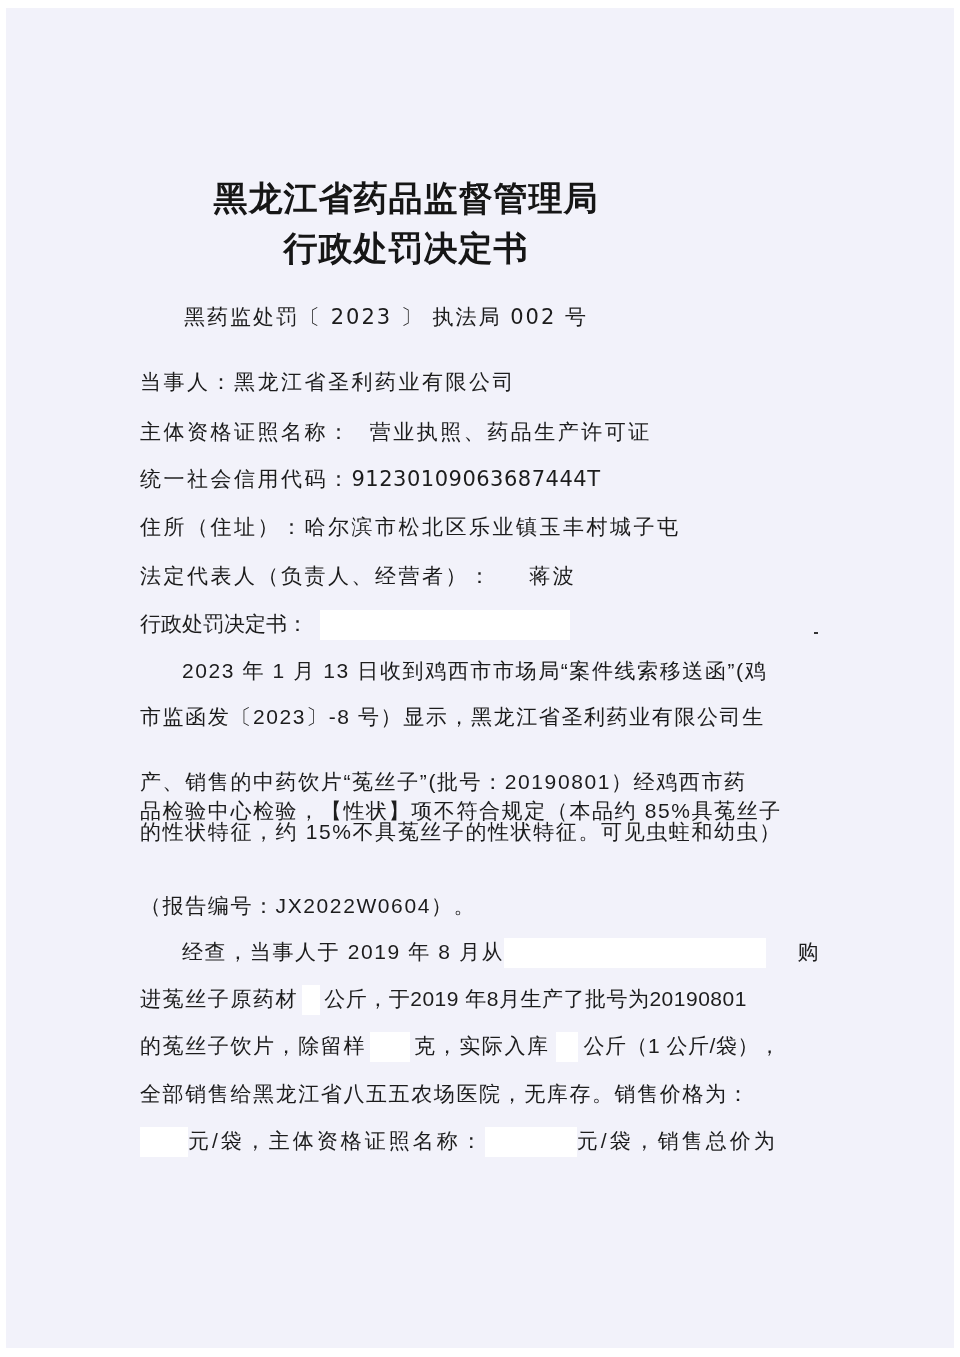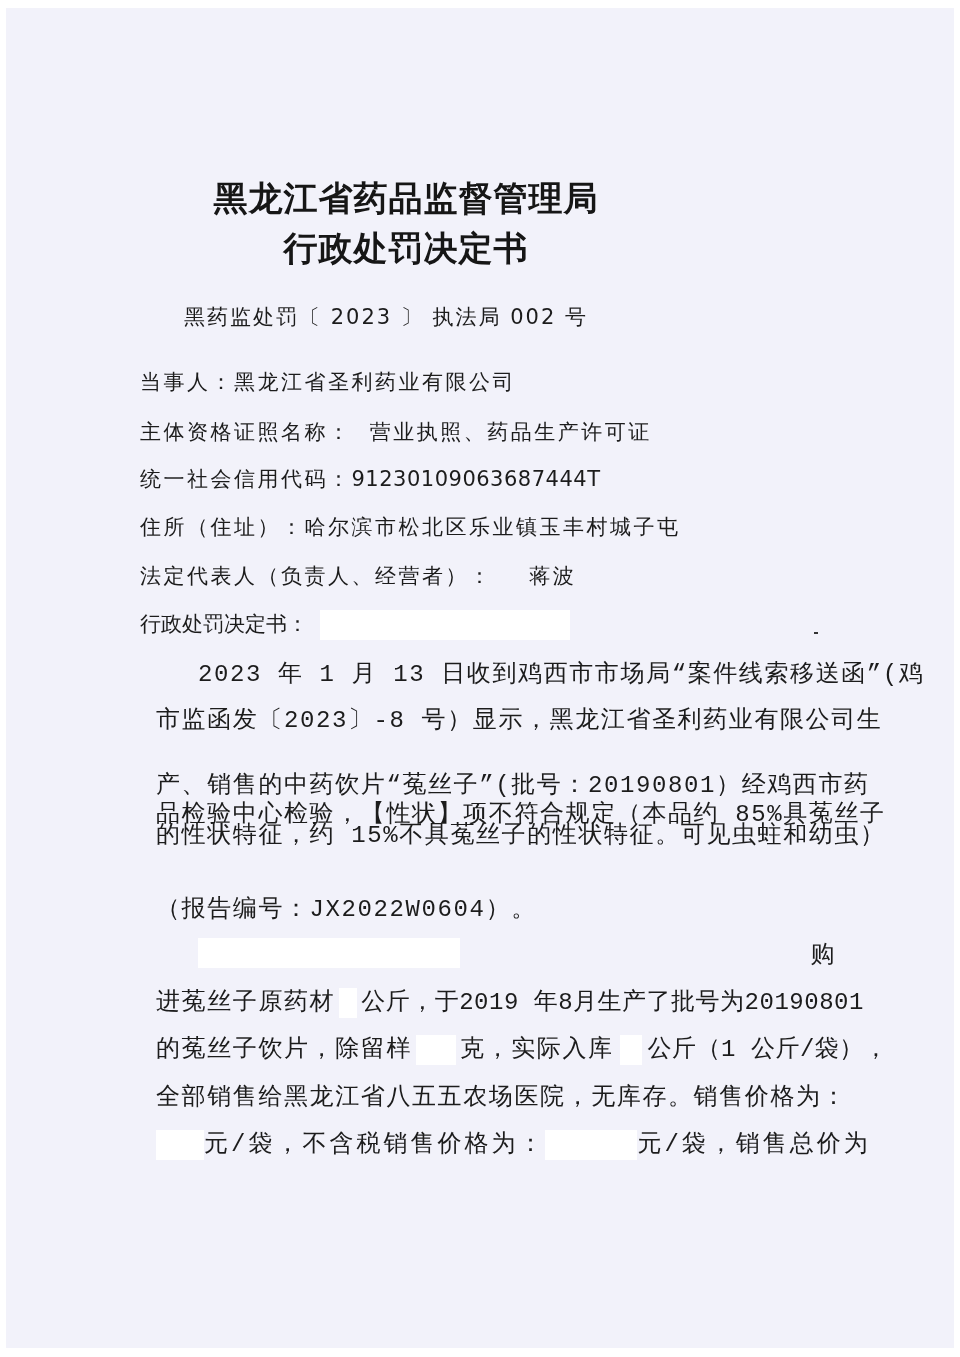--- a/index.html
+++ b/index.html
@@ -34,25 +34,24 @@
     }
     .line {
       position: absolute; left: 140px;
       font-family: "DejaVu Sans", "Liberation Sans", sans-serif;
       font-size: 21px; color: #1c1c1c;
       white-space: nowrap;
       letter-spacing: 2.5px;
     }
     .para {
       position: absolute; left: 140px; width: 680px;
-      font-family: Liberation Mono, monospace;
-      font-size: 24px; color: #1c1c1c;
+      font-family: Liberation Sans, sans-serif;
+      font-size: 21px; color: #1c1c1c;
       white-space: nowrap;
       letter-spacing: 1.6px;
-      margin-left: 16px;
     }
     .redact {
       display: inline-block; background: #ffffff;
       vertical-align: middle; height: 30px;
     }
     .dot { position: absolute; left: 814px; top: 632px; width: 4px; height: 2px; background: #333; }
   </style>
 </head>
 <body>
 
@@ -83,24 +82,24 @@
 <div class="dot"></div>
 
 <div class="para" style="top:657px; text-indent:42px;">2023 年 1 月 13 日收到鸡西市市场局“案件线索移送函”(鸡</div>
 <div class="para" style="top:703px;">市监函发〔2023〕-8 号）显示，黑龙江省圣利药业有限公司生</div>
 <div class="para" style="top:768px;">产、销售的中药饮片“菟丝子”(批号：20190801）经鸡西市药</div>
 <div class="para" style="top:797px;">品检验中心检验，【性状】项不符合规定（本品约 85%具菟丝子</div>
 <div class="para" style="top:818px;">的性状特征，约 15%不具菟丝子的性状特征。可见虫蛀和幼虫）</div>
 <div class="para" style="top:892px;">（报告编号：JX2022W0604）。</div>
 
 <div class="para" style="top:938px;">
-  <span style="display:inline-block;width:42px;"></span><span class="redact" style="width:262px;"></span><span style="float:right;">购</span>
+  <span style="display:inline-block;width:42px;"></span><span>经查，当事人于 2019 年 8 月从</span><span class="redact" style="width:262px;"></span><span style="float:right;">购</span>
 </div>
 <div class="para" style="top:985px;">
   <span>进菟丝子原药材</span><span class="redact" style="width:18px;margin:0 4px;"></span><span style="letter-spacing:0.5px">公斤，于2019 年8月生产了批号为20190801</span>
 </div>
 <div class="para" style="top:1032px;">
   <span>的菟丝子饮片，除留样</span><span class="redact" style="width:40px;margin:0 4px;"></span><span>克，实际入库</span><span class="redact" style="width:22px;margin:0 6px;"></span><span style="letter-spacing:0.5px">公斤（1 公斤/袋），</span>
 </div>
 <div class="para" style="top:1080px;">全部销售给黑龙江省八五五农场医院，无库存。销售价格为：</div>
 <div class="para" style="top:1127px;">
-  <span class="redact" style="width:48px;"></span><span style="letter-spacing:3px">元/袋，不含税销售价格为：</span><span class="redact" style="width:92px;"></span><span style="letter-spacing:3px">元/袋，销售总价为</span>
+  <span class="redact" style="width:48px;"></span><span style="letter-spacing:3px">元/袋，主体资格证照名称：</span><span class="redact" style="width:92px;"></span><span style="letter-spacing:3px">元/袋，销售总价为</span>
 </div>
 
 </body></html>

